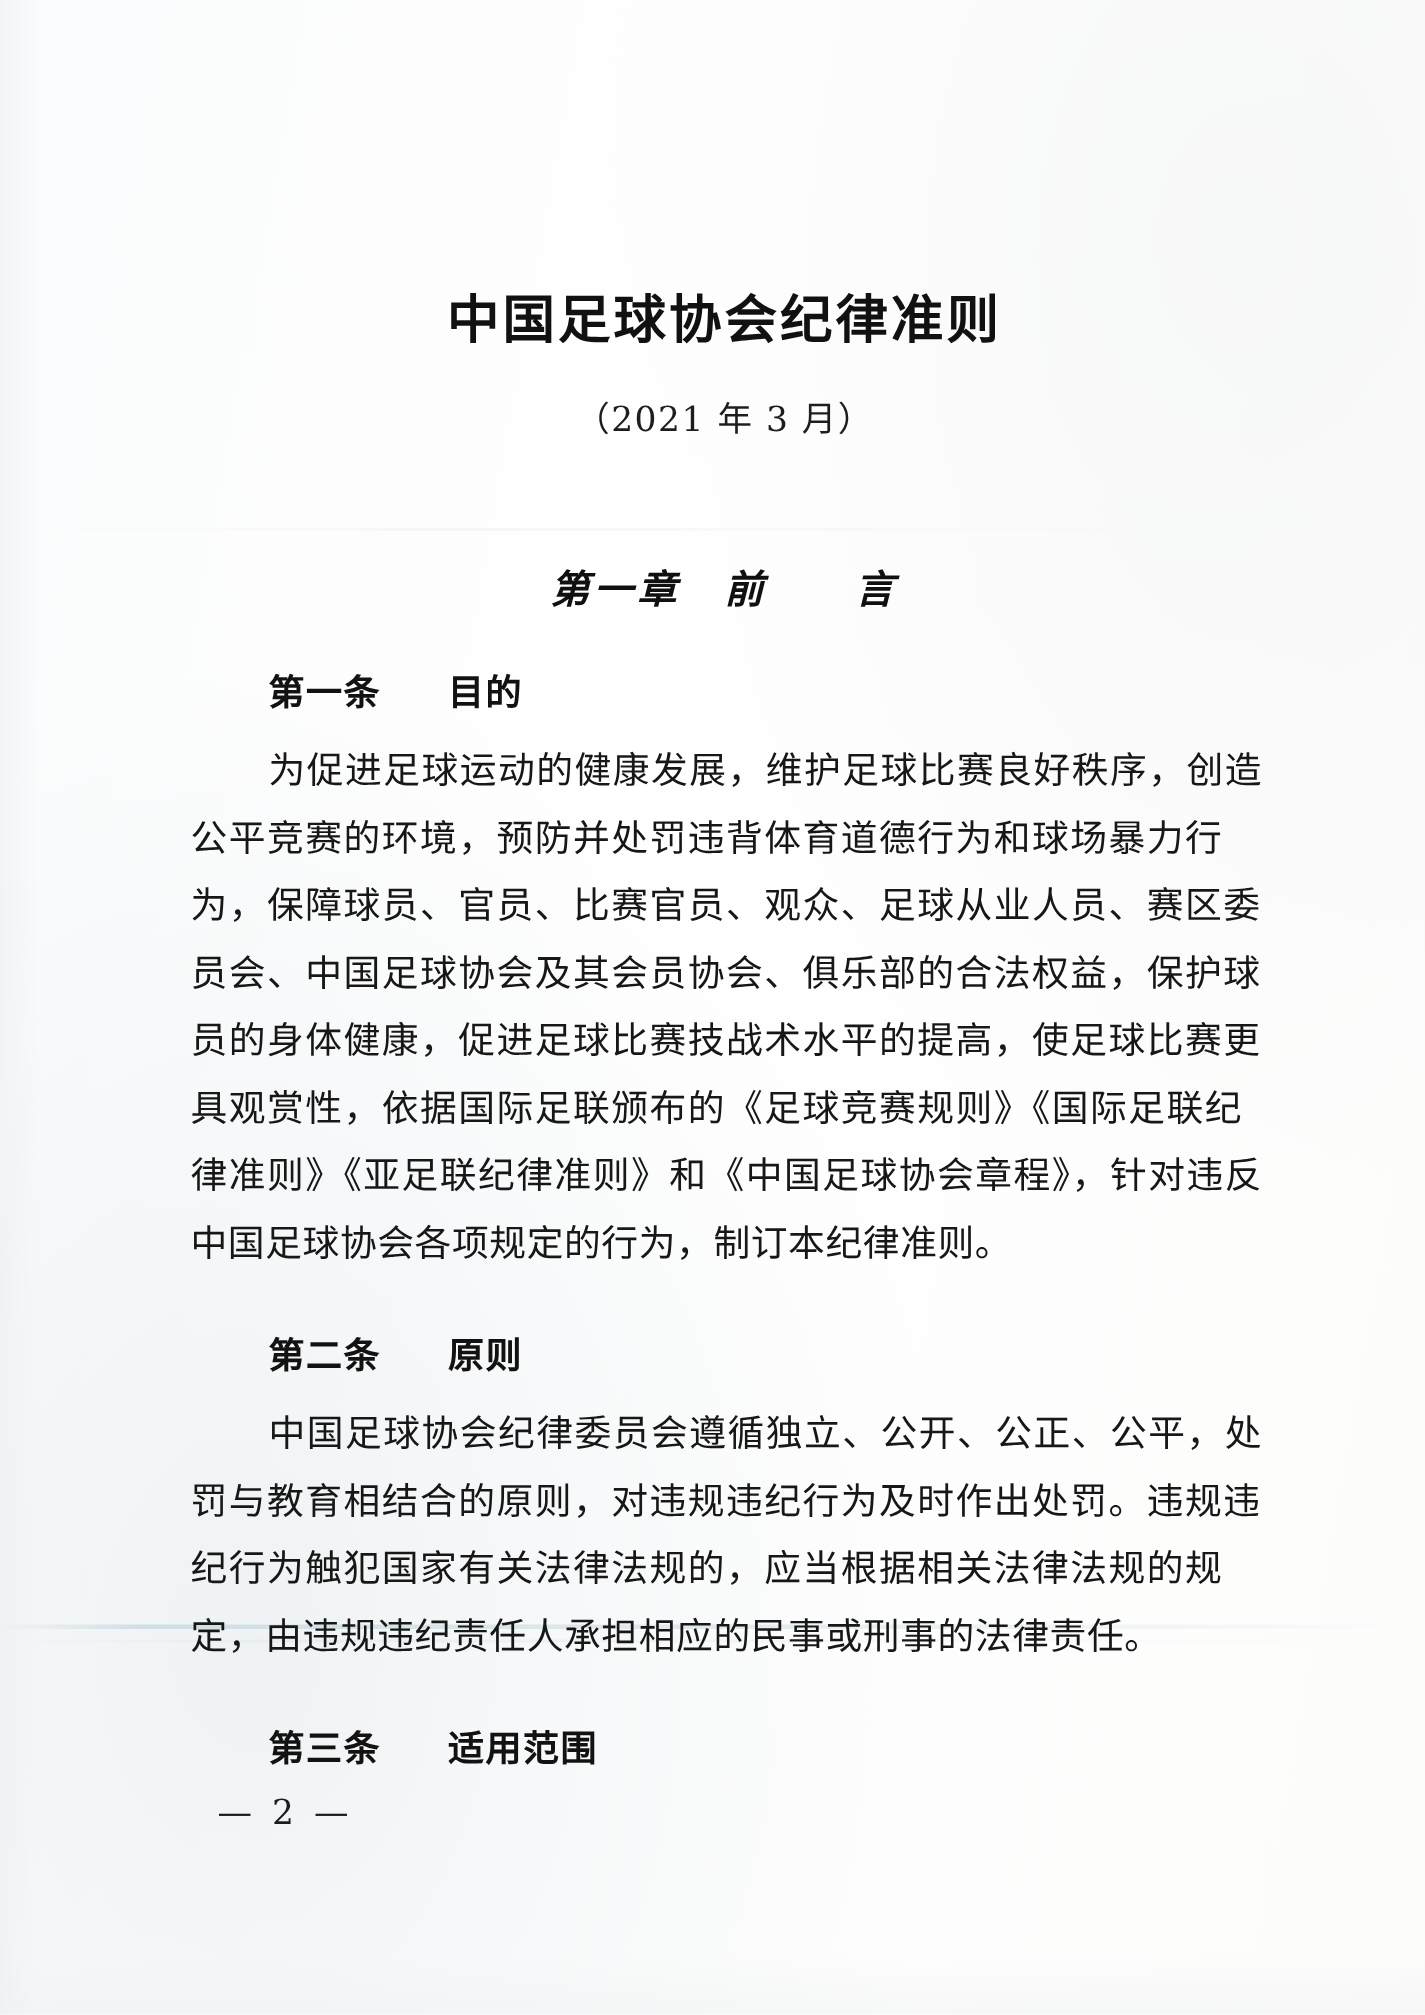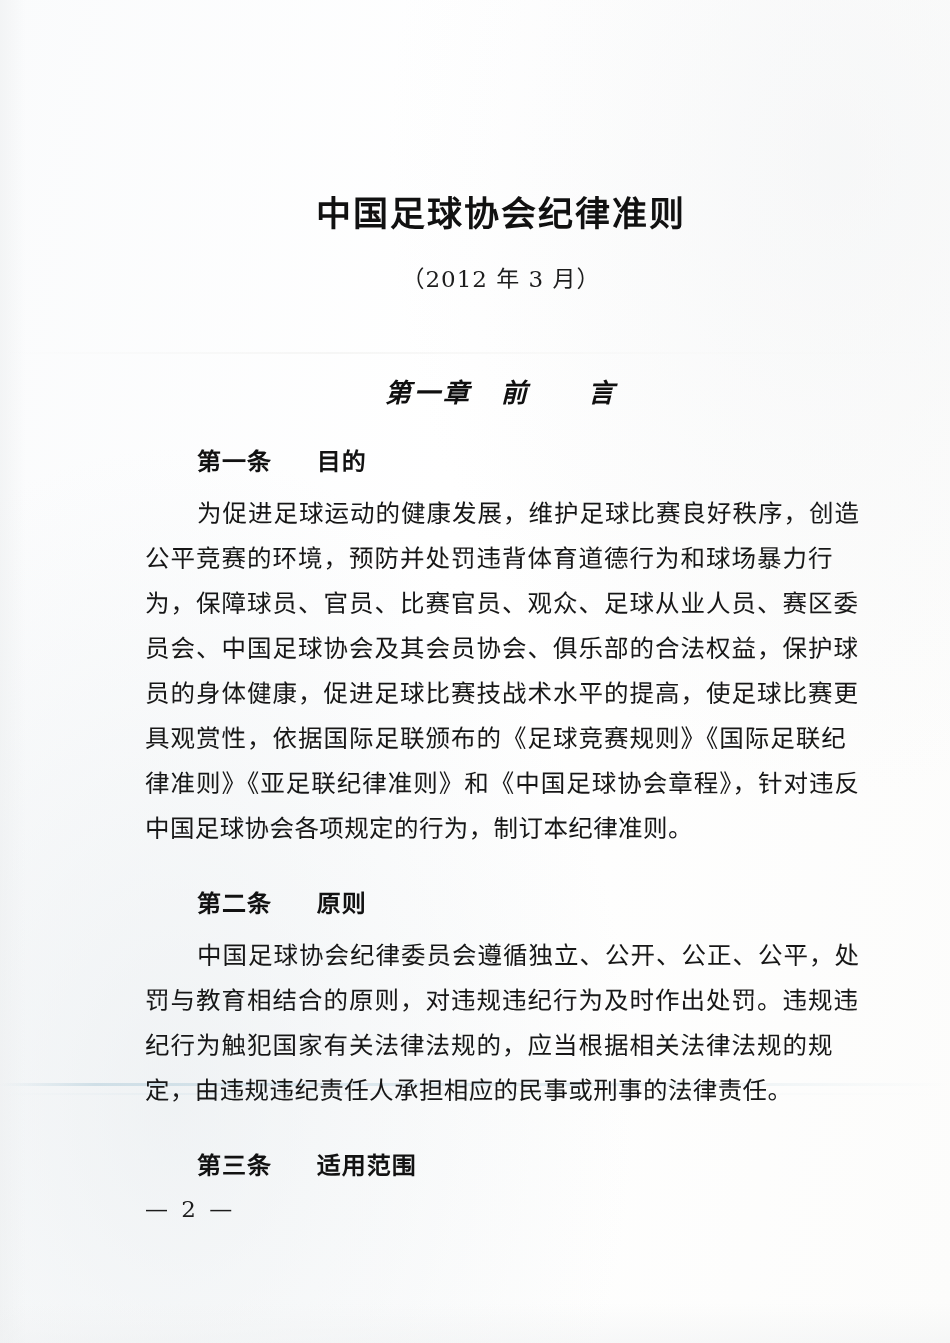--- a/index.html
+++ b/index.html
@@ -75,21 +75,21 @@
     position: absolute;
     left: 0; bottom: 0;
     width: 100%; height: 40px;
     background: linear-gradient(0deg, rgba(238,240,241,0.45) 0%, rgba(255,255,255,0) 100%);
     pointer-events: none;
   }
 
   
   .content {
     position: absolute;
-    left: 145px;
+    left: 127px;
     top: 0;
     width: 712px;
   }
 
   .doc-title {
     margin: 0;
     padding-top: 192px;
     text-align: center;
     font-size: 35px;
     font-weight: 700;
@@ -168,21 +168,21 @@
   <div class="edge-shade-left"></div>
   <div class="edge-shade-bottom"></div>
   <div class="scan-streak streak-c"></div>
   <div class="scan-streak streak-a"></div>
   <div class="scan-streak streak-b"></div>
 
   <div class="content">
 
     <h1 class="doc-title">中国足球协会纪律准则</h1>
 
-    <p class="doc-subtitle">（2012 年 3 月）</p>
+    <p class="doc-subtitle">（2021 年 3 月）</p>
 
     <h2 class="chapter-heading">第一章　前　　言</h2>
 
     <h3 class="article-heading">
       <span class="art-label">第一条</span>
       <span class="art-gap"></span>
       <span class="art-name">目的</span>
     </h3>
     <div class="para">
       <span class="line indent full">为促进足球运动的健康发展，维护足球比赛良好秩序，创造</span>

